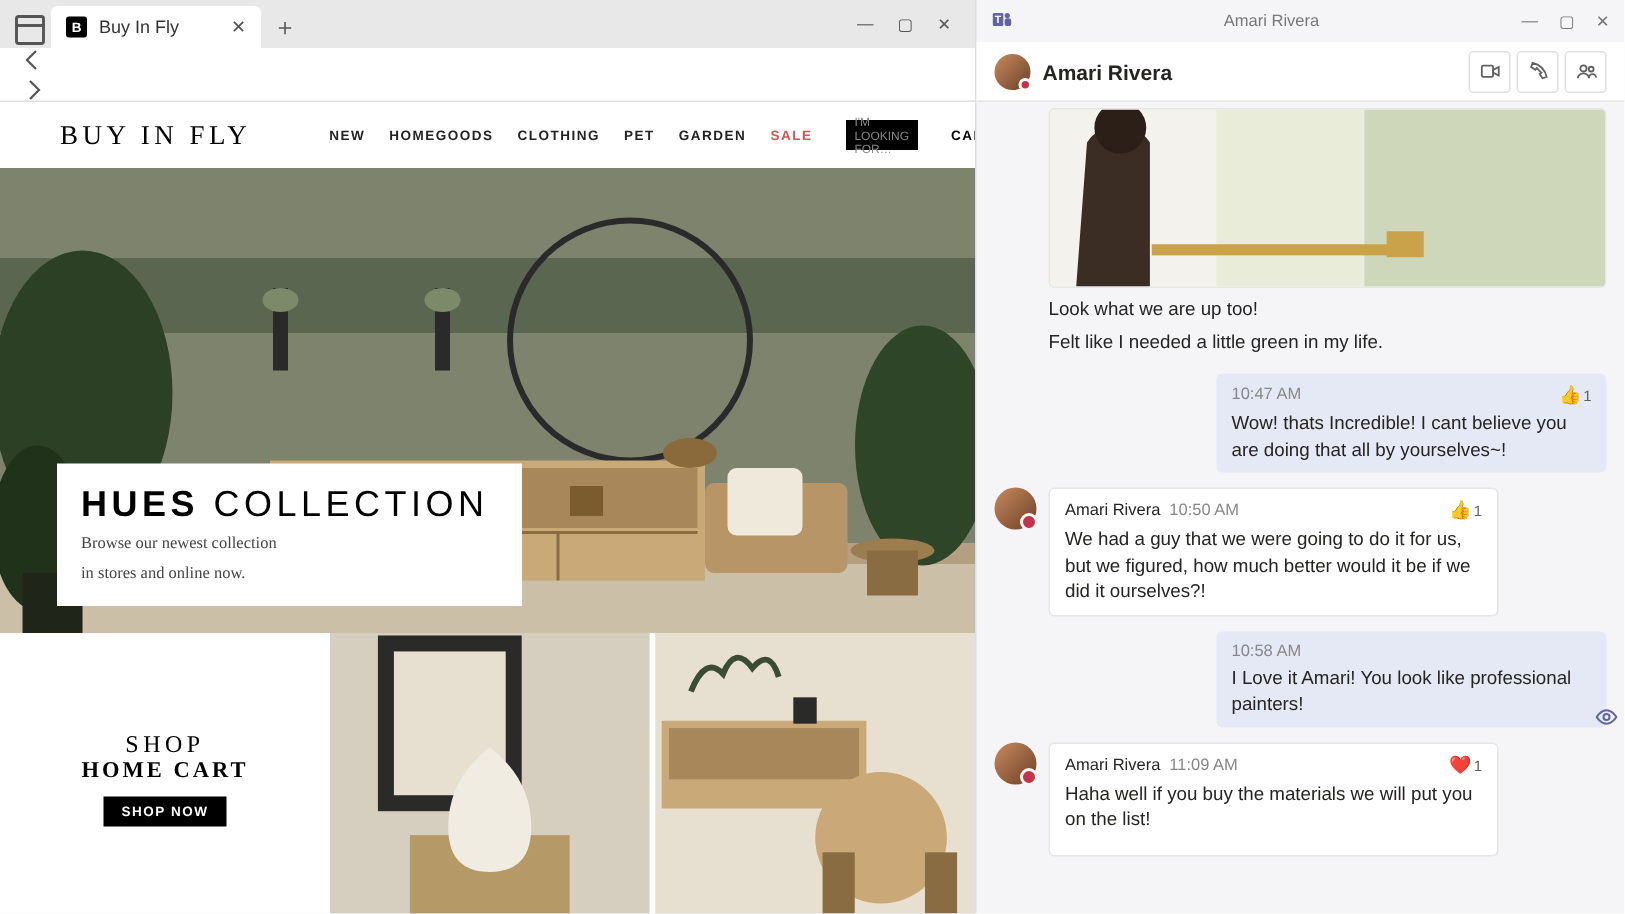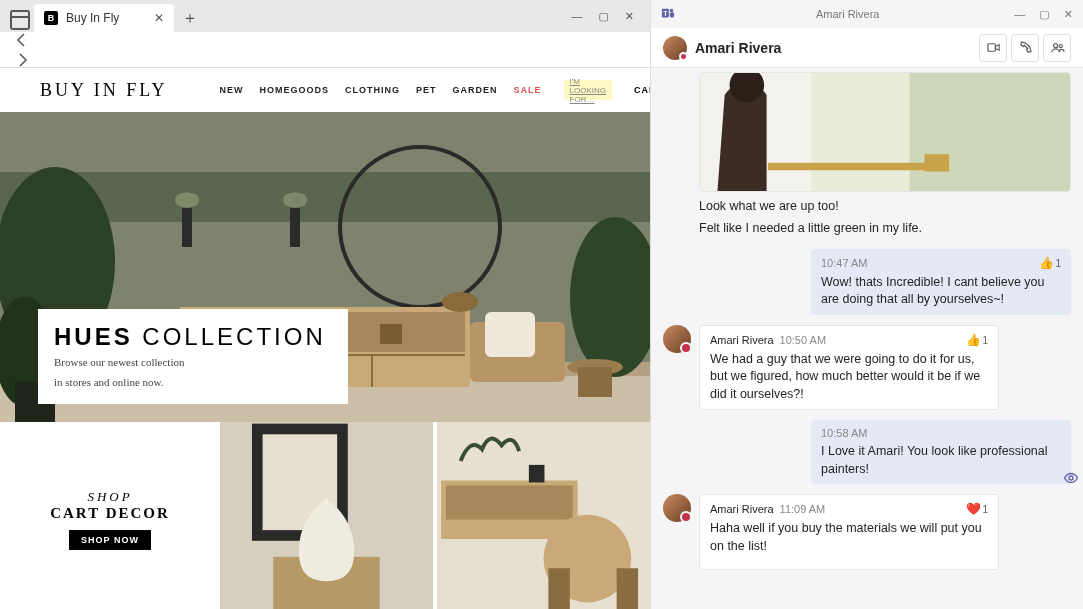--- a/index.html
+++ b/index.html
@@ -23,32 +23,32 @@
   .addr-text .muted { color:#999; }
   .addr-right { margin-left:auto; display:flex; gap:6px; align-items:center; }
   .avatar-small { width:20px; height:20px; border-radius:50%; background:radial-gradient(circle at 30% 30%, #d8905a, #5a3a2a); }
   .dots { font-size:16px; color:#555; letter-spacing:2px; }
 
   .page { flex:1; background:#fff; overflow:hidden; position:relative; }
   .site-header { height:44px; display:flex; align-items:center; padding:0 40px; gap:22px; }
   .logo { font-family: Georgia, serif; font-weight:400; font-size:18px; letter-spacing:3px; white-space:nowrap;}
   .nav { display:flex; gap:16px; font-size:9px; font-weight:bold; letter-spacing:1px; color:#222; margin-left: 30px; }
   .nav .sale { color:#d9534f; }
-  .search-box { background:#fef9c3; height:20px; width:70px; font-size:8px; color:#888; padding:0 6px; display:flex; align-items:center;text-decoration:underline; }
+  .search-box { background:#000000; height:20px; width:70px; font-size:8px; color:#888; padding:0 6px; display:flex; align-items:center; }
   .cart-link { font-size:9px; font-weight:bold; letter-spacing:1px; }
 
   .hero { height:310px; position:relative; overflow:hidden; background:linear-gradient(180deg,#848b74 0,#848b74 20%,#4d5a41 20%,#6b7a5a 100%); }
   .hero-overlay { position:absolute; left:38px; bottom:18px; background:#fff; padding:14px 22px 14px 16px; }
   .hero-overlay h1 { font-family: "Times New Roman", serif; font-weight:400; font-size:24px; letter-spacing:3px; }
   .hero-overlay h1 strong { font-weight:700; }
   .hero-overlay p { font-family: Georgia, serif; font-size:11px; color:#444; margin-top:4px; line-height:1.4; }
 
   .row2 { display:flex; height:195px; }
   .promo { width:220px; display:flex; flex-direction:column; align-items:center; justify-content:center; }
-  .promo .sh1 { font-family:Georgia,serif; font-size:13px; letter-spacing:3px;font-style:italic; }
+  .promo .sh1 { font-family:Georgia,serif; font-size:16px; letter-spacing:3px; }
   .promo .sh2 { font-family:Georgia,serif; font-weight:bold; font-size:15px; letter-spacing:2px; }
   .promo .btn { margin-top:8px; background:#000; color:#fff; font-size:9px; font-weight:bold; letter-spacing:1px; padding:5px 12px; }
   .img-tile { flex:1; background:#d9d3c6; position:relative; overflow:hidden; }
   .img-tile + .img-tile { margin-left:4px; }
 
   
   .room-svg { width:100%; height:100%; display:block; }
 
   
   .teams { flex:1; height:100%; display:flex; flex-direction:column; background:#f5f5f7; border-left:1px solid #ddd; }
@@ -215,21 +215,21 @@
       <div class="hero-overlay">
         <h1><strong>HUES</strong><span> COLLECTION</span></h1>
         <p>Browse our newest collection</p>
         <p>in stores and online now.</p>
       </div>
     </div>
 
     <div class="row2">
       <div class="promo">
         <span class="sh1">SHOP</span>
-        <span class="sh2">CART DECOR</span>
+        <span class="sh2">HOME CART</span>
         <span class="btn">SHOP NOW</span>
       </div>
       <div class="img-tile">
         <svg class="room-svg" viewBox="0 0 200 200" preserveAspectRatio="xMidYMid slice">
           <rect width="200" height="200" fill="#d6cfc0"></rect>
           <rect x="30" y="10" width="90" height="110" fill="#2a2a28"></rect>
           <rect x="40" y="20" width="70" height="90" fill="#e7dfcf"></rect>
           <rect x="50" y="135" width="100" height="60" fill="#b59a68"></rect>
           <path d="M100 80 q-26 20 -26 50 q0 28 26 28 q26 0 26 -28 q0 -30 -26 -50 z" fill="#f0ece1"></path>
         </svg>

